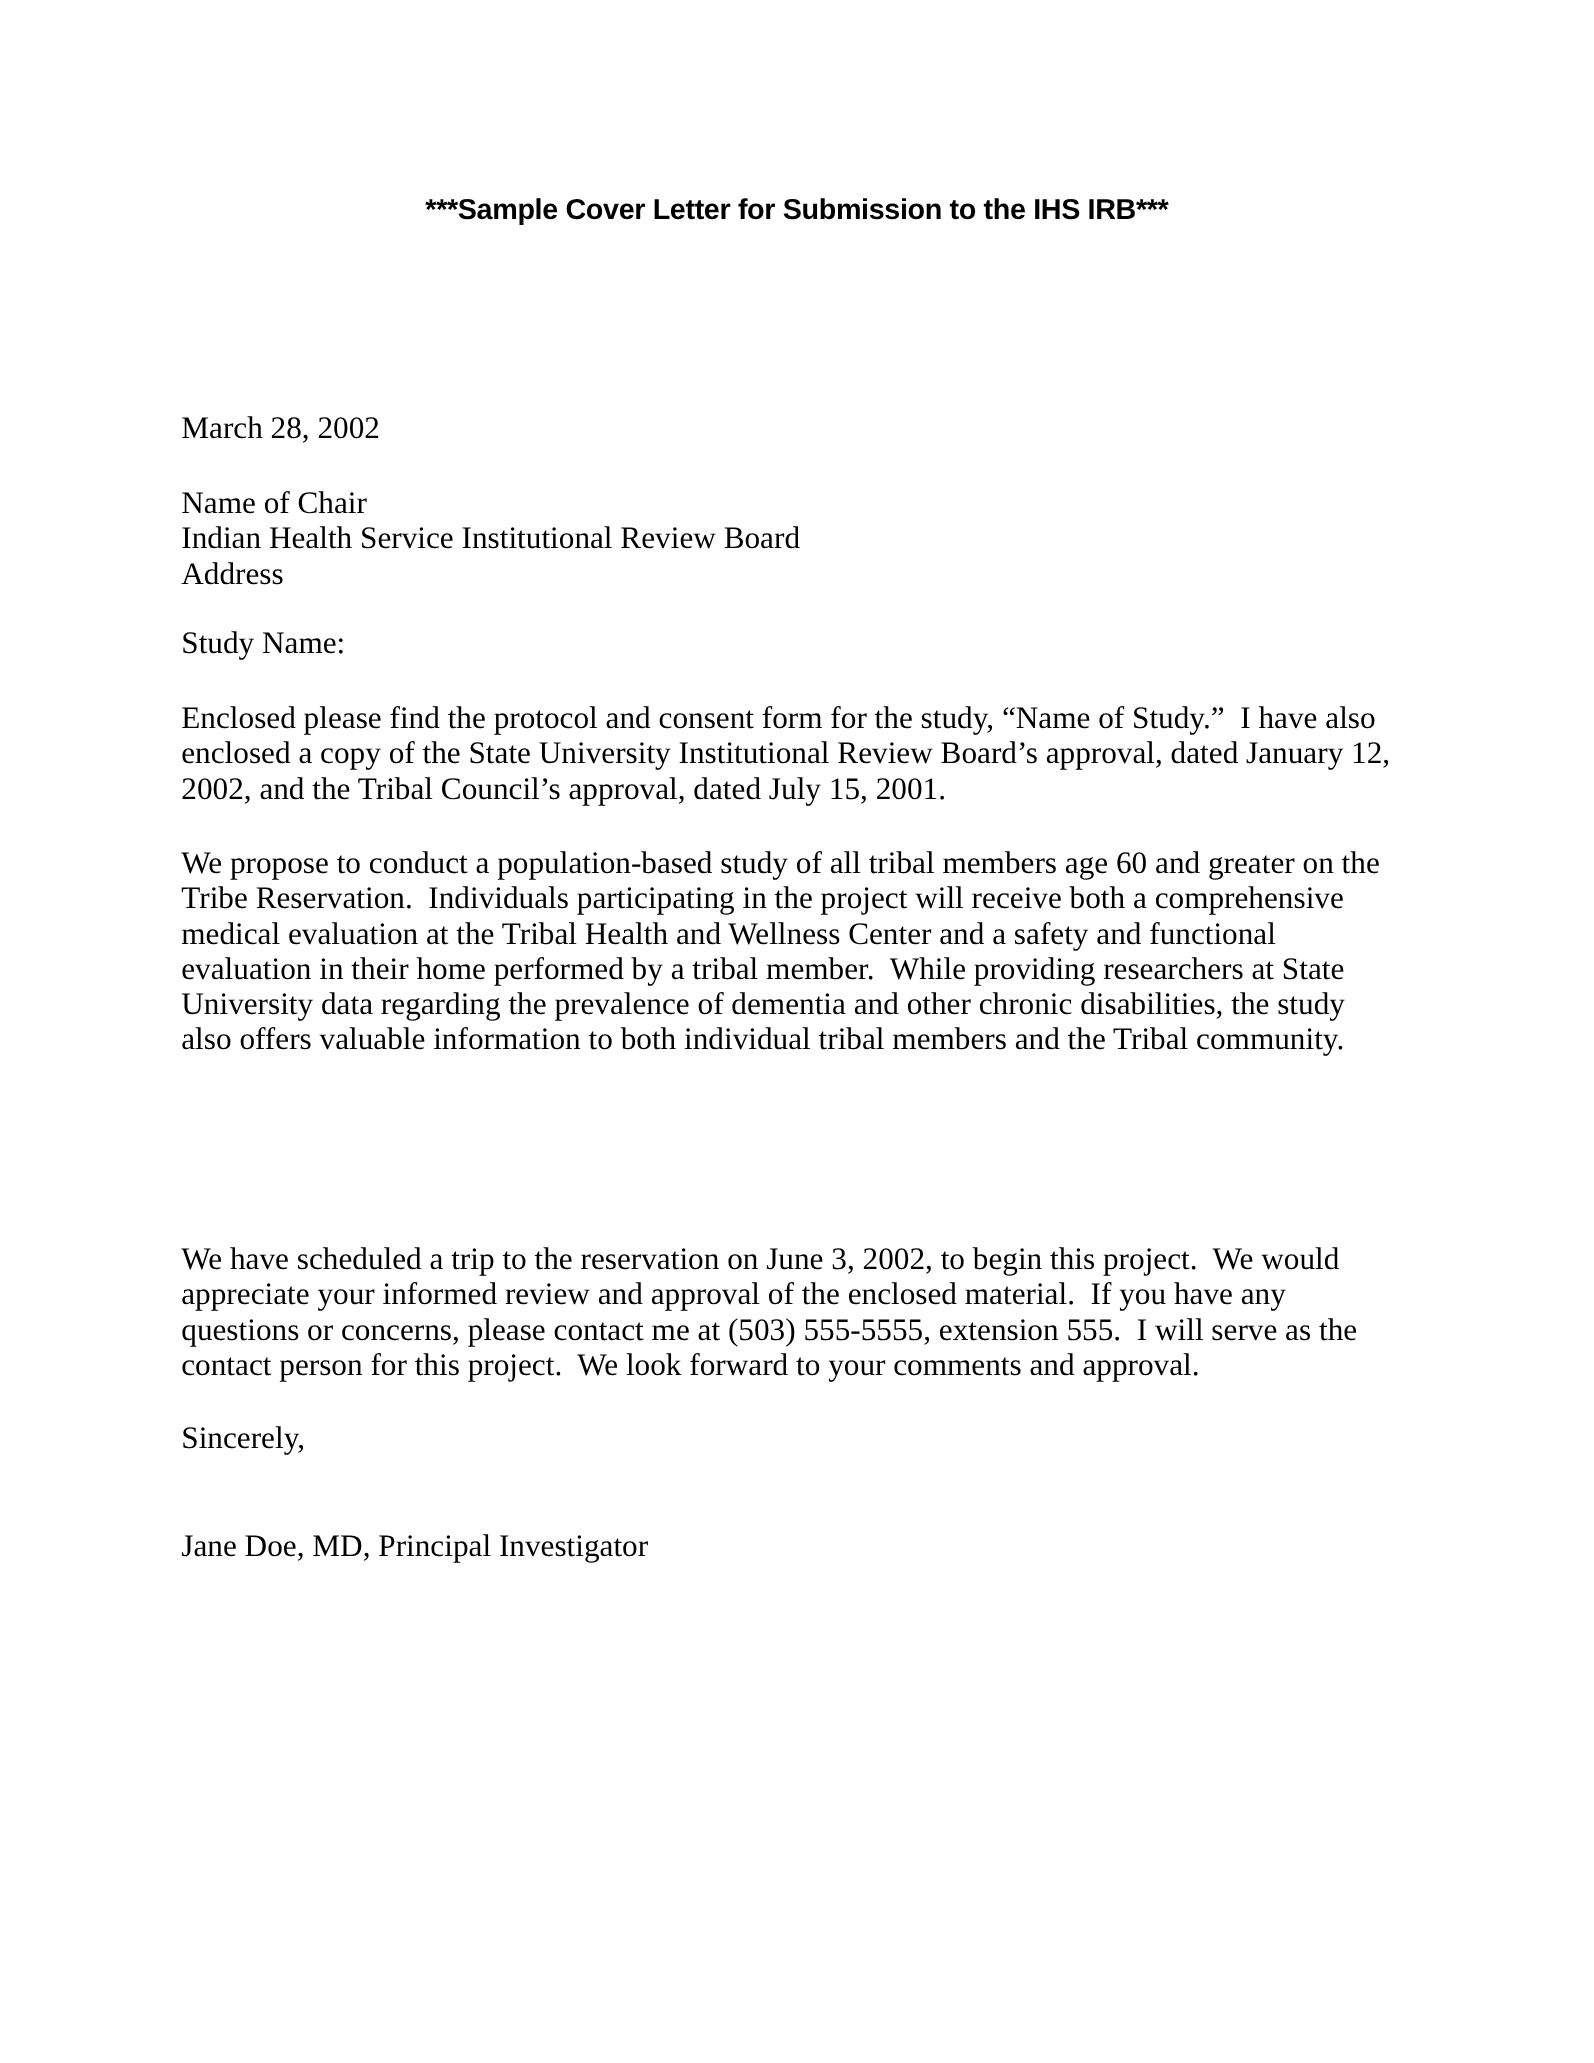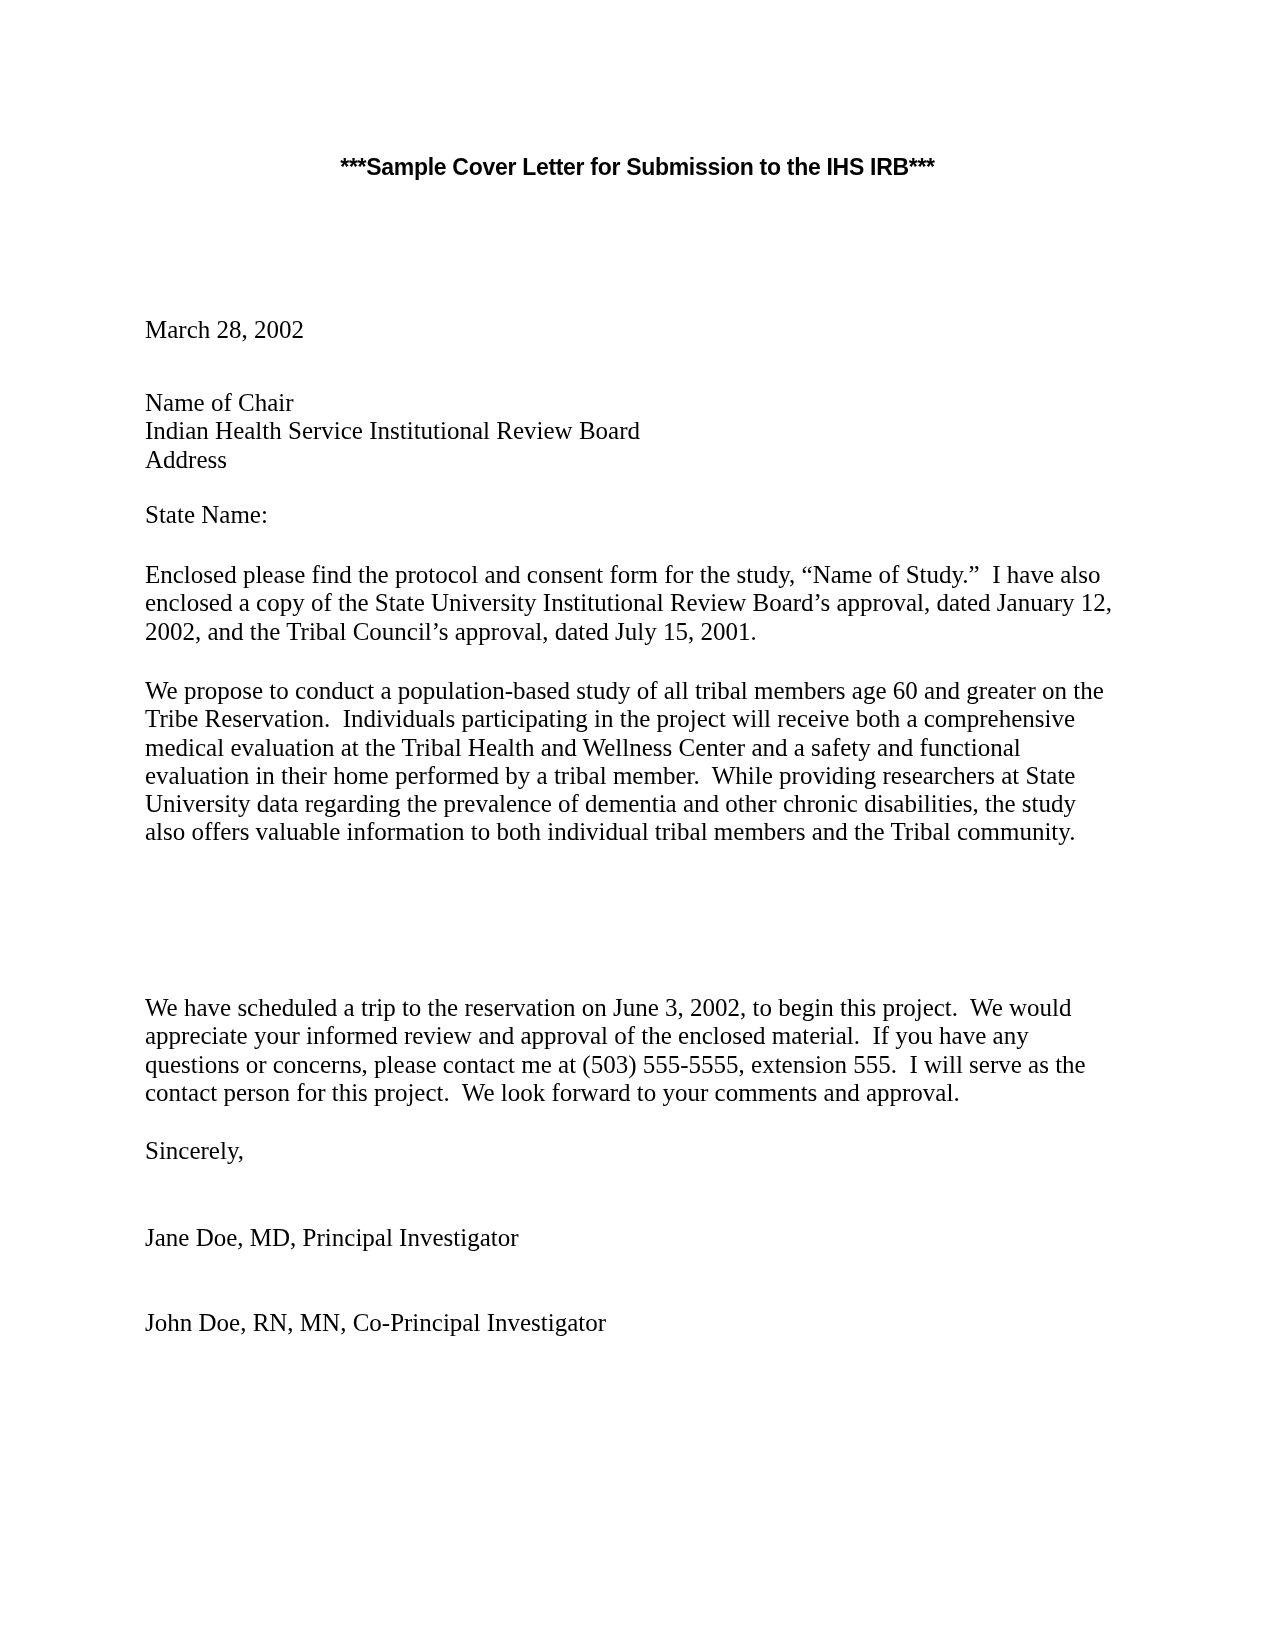--- a/index.html
+++ b/index.html
@@ -29,21 +29,21 @@
     width: 100%;
     top: 153px;
     text-align: center;
     font-family: "Liberation Sans", "DejaVu Sans", sans-serif;
     font-weight: bold;
     font-size: 23px;
     letter-spacing: -0.3px;
     line-height: 28px;
     white-space: pre;
   }
-  .date        { top: 316px; }
+  .date        { top: 329px; }
   .recipient   { top: 389px; }
   .salutation  { top: 501px; }
   .para1       { top: 561px; }
   .para2       { top: 677px; }
   .para3       { top: 879px; }
   .para4       { top: 994px; }
   .closing     { top: 1137px; }
   .signature1  { top: 1224px; }
   .signature2  { top: 1309px; }
 </style>
@@ -52,21 +52,21 @@
 
 <div class="page">
   <div class="doc-title">***Sample Cover Letter for Submission to the IHS IRB***</div>
 
   <div class="block date">March 28, 2002</div>
 
   <div class="block recipient">Name of Chair
 Indian Health Service Institutional Review Board
 Address</div>
 
-  <div class="block salutation">State Name:</div>
+  <div class="block salutation">Study Name:</div>
 
   <div class="block para1">Enclosed please find the protocol and consent form for the study, “Name of Study.”  I have also
 enclosed a copy of the State University Institutional Review Board’s approval, dated January 12,
 2002, and the Tribal Council’s approval, dated July 15, 2001.</div>
 
   <div class="block para2">We propose to conduct a population-based study of all tribal members age 60 and greater on the
 Tribe Reservation.  Individuals participating in the project will receive both a comprehensive
 medical evaluation at the Tribal Health and Wellness Center and a safety and functional
 evaluation in their home performed by a tribal member.  While providing researchers at State
 University data regarding the prevalence of dementia and other chronic disabilities, the study
@@ -75,14 +75,13 @@
 
   <div class="block para4">We have scheduled a trip to the reservation on June 3, 2002, to begin this project.  We would
 appreciate your informed review and approval of the enclosed material.  If you have any
 questions or concerns, please contact me at (503) 555-5555, extension 555.  I will serve as the
 contact person for this project.  We look forward to your comments and approval.</div>
 
   <div class="block closing">Sincerely,</div>
 
   <div class="block signature1">Jane Doe, MD, Principal Investigator</div>
 
-  <div class="block signature2">John Doe, RN, MN, Co-Principal Investigator</div>
 </div>
 
 </body></html>

